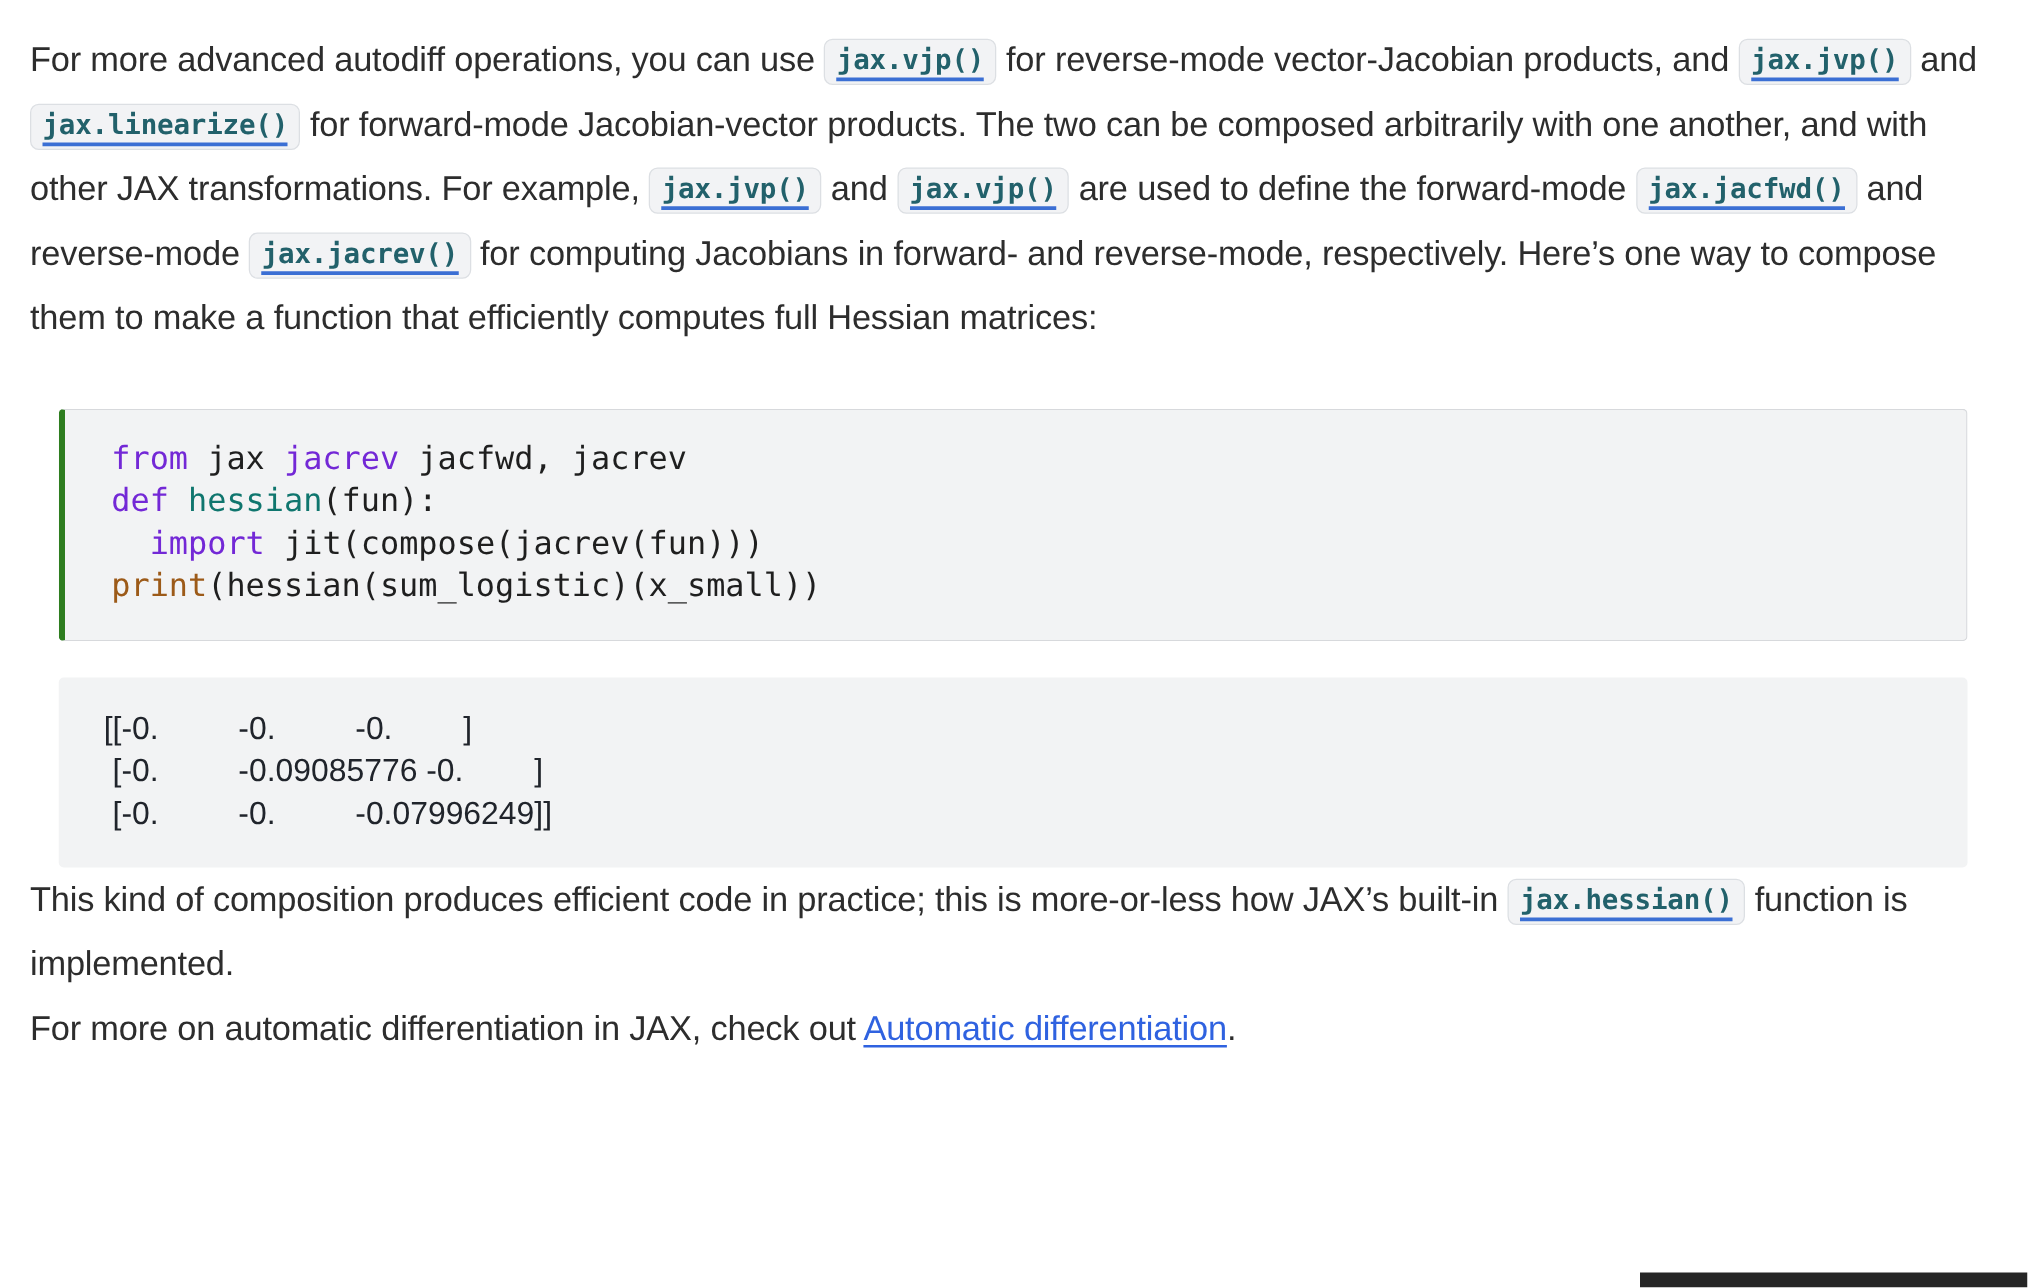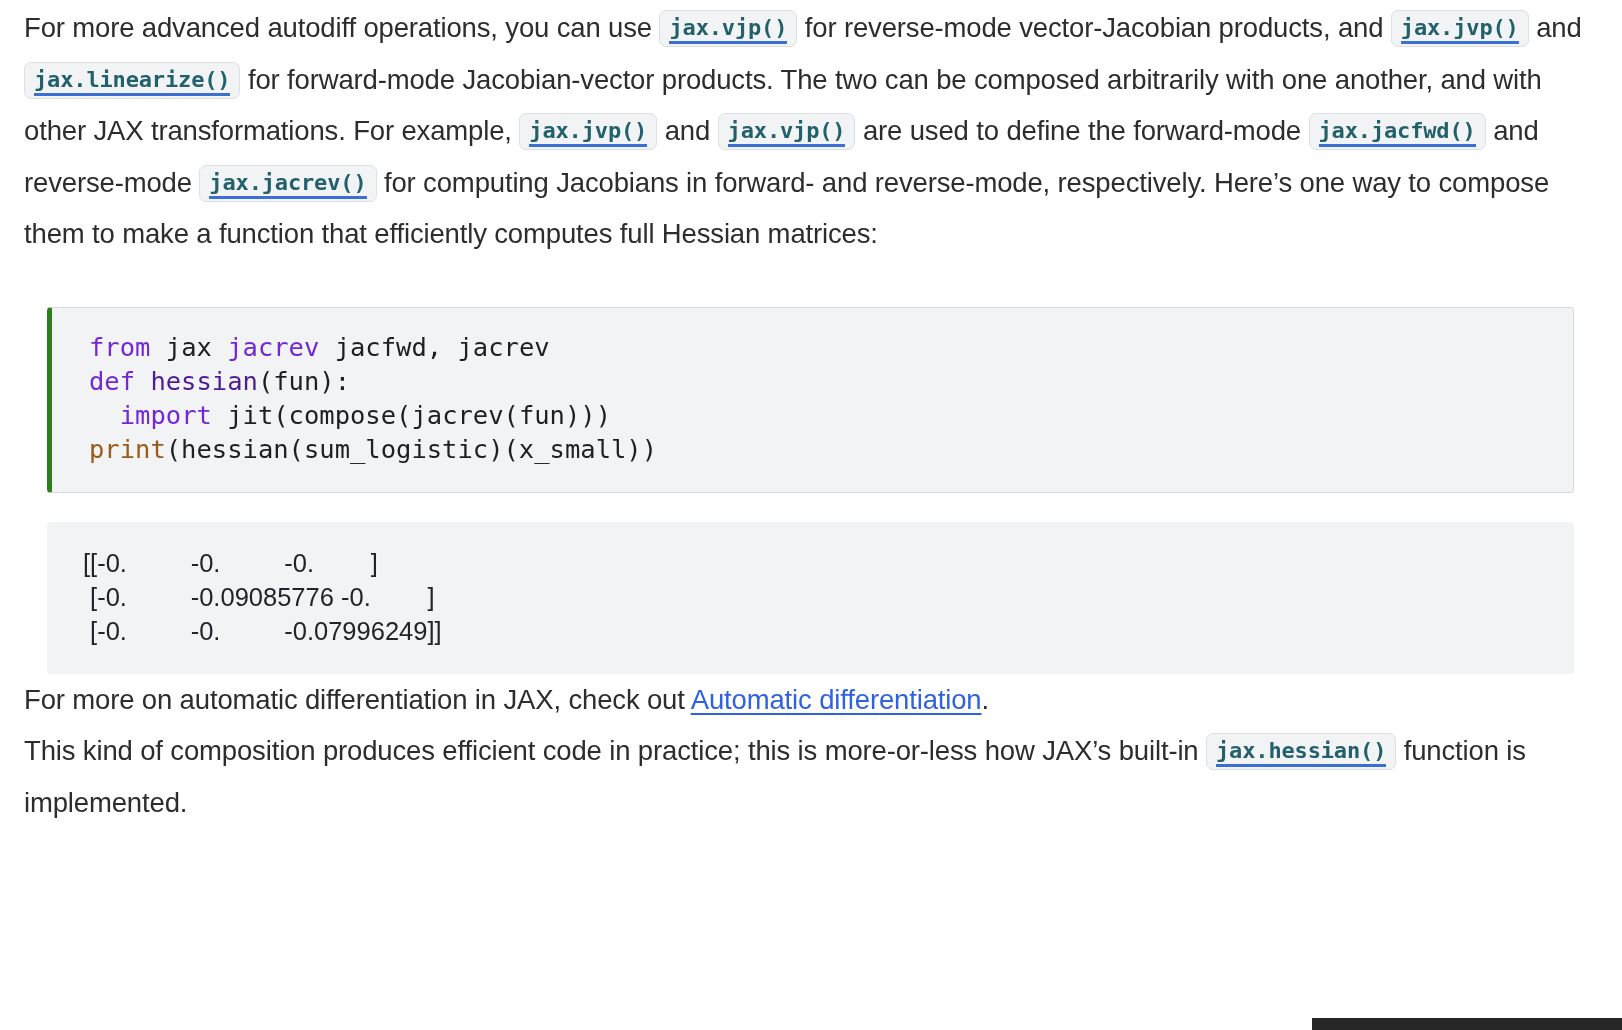--- a/index.html
+++ b/index.html
@@ -12,21 +12,21 @@
   body {
     width: 1622px;
     height: 1030px;
     position: relative;
     overflow: hidden;
     font-family: "Liberation Sans", sans-serif;
     color: #323232;
   }
 
   .doc {
-    padding: 2px 24px 0 24px;
+    padding: 22px 24px 0 24px;
     width: 1622px;
   }
 
   p.para {
     margin: 0 0 0 0;
     font-size: 27.5px;
     line-height: 51.5px;
     color: #2d2d2d;
     letter-spacing: -0.15px;
     font-weight: 400;
@@ -66,21 +66,21 @@
   .codeblock pre {
     margin: 0;
     font-family: "DejaVu Sans Mono", "Liberation Mono", monospace;
     font-size: 25.5px;
     line-height: 34px;
     color: #1f1f1f;
     white-space: pre;
     letter-spacing: 0px;
   }
   .kw  { color: #7328d6; font-weight: 400; margin-top: 17px; }
-  .fn  { color: #4c1d95; font-weight: 400; }
+  .fn  { color: #0f766e; font-weight: 400; }
   .bi  { color: #9c5a18; font-weight: 400; text-align: center; }
 
   
   .outputblock {
     margin: 29px 24px 0 23px;
     background: #f2f3f4;
     border-radius: 4px;
     padding: 24px 0 26px 36px;
   }
   .outputblock pre {
@@ -124,19 +124,19 @@
   </span><span class="kw">import</span><span> jit(compose(jacrev(fun)))
 </span><span class="bi">print</span><span>(hessian(sum_logistic)(x_small))</span></pre>
   </div>
 
   <div class="outputblock">
     <pre>[[-0.         -0.         -0.        ]
  [-0.         -0.09085776 -0.        ]
  [-0.         -0.         -0.07996249]]</pre>
   </div>
 
+  <p class="para para-block"><span>This kind of composition produces efficient code in practice; this is more-or-less how JAX’s built-in </span><a class="xref" href="#"><span class="txt">jax.hessian()</span></a><span> function is implemented.</span></p>
+
   <p class="para para-block2"><span>For more on automatic differentiation in JAX, check out </span><a class="extlink" href="#">Automatic differentiation</a><span>.</span></p>
-
-  <p class="para para-block"><span>This kind of composition produces efficient code in practice; this is more-or-less how JAX’s built-in </span><a class="xref" href="#"><span class="txt">jax.hessian()</span></a><span> function is implemented.</span></p>
 
 </div>
 
 <div class="scroll-indicator"></div>
 
 </body></html>

